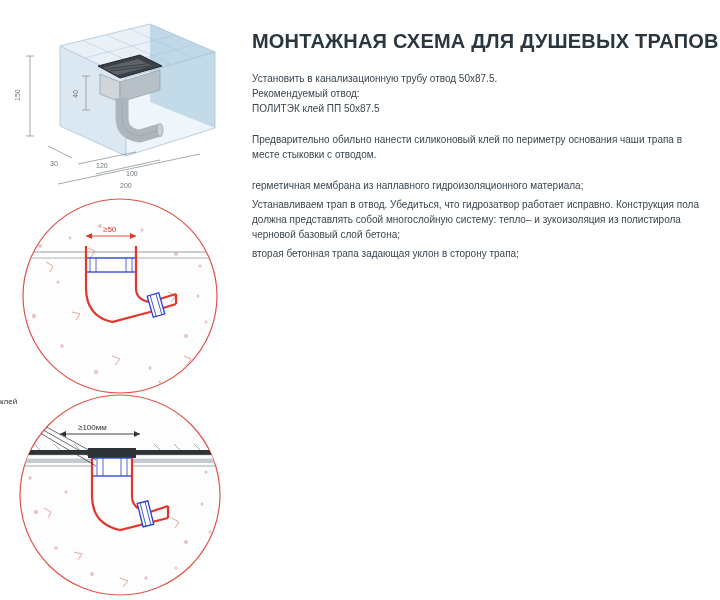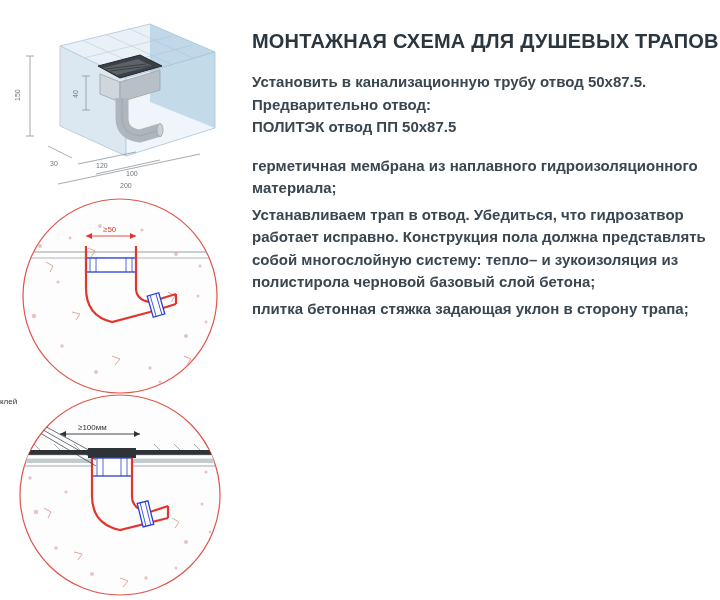--- a/index.html
+++ b/index.html
@@ -50,25 +50,24 @@
   .doc-title {
     font-size: 20px;
     font-weight: bold;
     letter-spacing: .2px;
     color: #2a3640;
     line-height: 1.15;
     margin: 0 0 18px 0;
     white-space: nowrap;
   }
   .para {
-    font-size: 15px;
+    font-size: 10px;
     line-height: 1.5;
     color: #3a4650;
     margin: 0 0 16px 0;
-    font-weight: bold;
   }
   .para.gap-small { margin-bottom: 4px; }
   .para.no-gap { margin-bottom: 0; }
 </style>
 </head>
 <body>
 
 <div class="page">
 
   <div class="figures">
@@ -279,22 +278,23 @@
         <text x="0" y="12" font-family="'Liberation Sans', sans-serif" font-size="8" fill="#2e3338">клей</text>
       </svg>
     </div>
   </div>
 
   <div class="content">
     <h1 class="doc-title">МОНТАЖНАЯ СХЕМА ДЛЯ ДУШЕВЫХ ТРАПОВ</h1>
 
     <p class="para no-gap">Установить в канализационную трубу отвод 50x87.5.</p>
 
-    <p class="para no-gap">Предварительно отвод:</p>
-    <p class="para">ПОЛИТЭК отвод ПП 50x87.5</p>
-
+    <p class="para no-gap">Рекомендуемый отвод:</p>
+    <p class="para">ПОЛИТЭК клей ПП 50x87.5</p>
+
+    <p class="para">Предварительно обильно нанести силиконовый клей по периметру основания чаши трапа в месте стыковки с отводом.</p>
 
     <p class="para gap-small">герметичная мембрана из наплавного гидроизоляционного материала;</p>
     <p class="para gap-small">Устанавливаем трап в отвод. Убедиться, что гидрозатвор работает исправно. Конструкция пола должна представлять собой многослойную систему: тепло– и зукоизоляция из полистирола черновой базовый слой бетона;</p>
-    <p class="para gap-small">плитка бетонная стяжка задающая уклон в сторону трапа;</p>
+    <p class="para gap-small">вторая бетонная трапа задающая уклон в сторону трапа;</p>
   </div>
 
 </div>
 
 </body></html>

